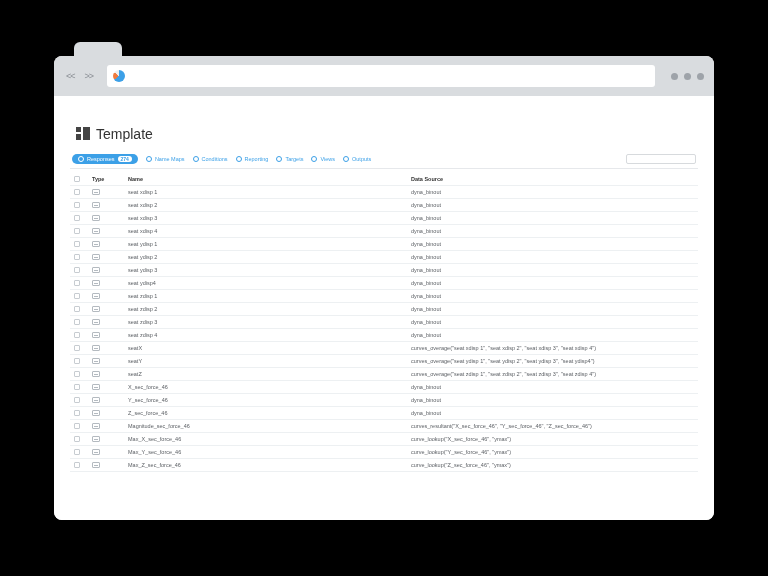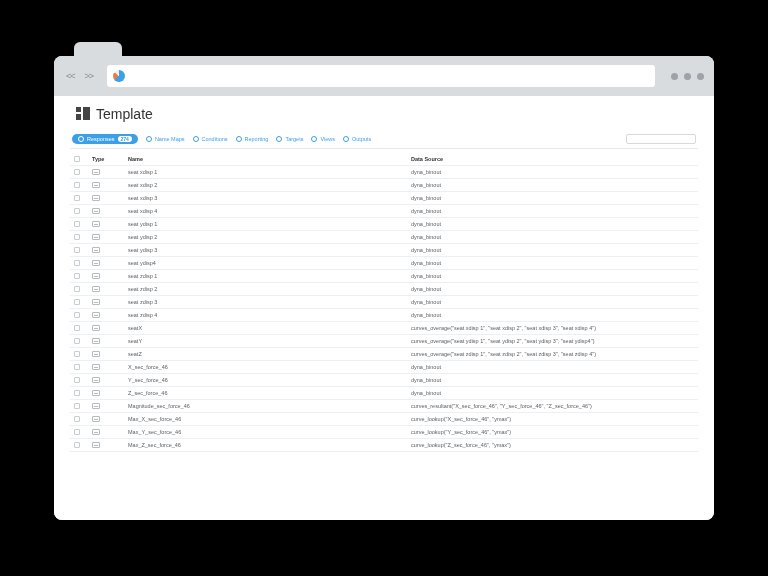--- a/index.html
+++ b/index.html
@@ -75,21 +75,21 @@
     background: #fff;
     padding: 10px 16px 6px 16px;
     overflow: hidden;
     font-size: 6px;
     color: #4a4a4a;
   }
   .page-title-row {
     display: flex;
     align-items: center;
     gap: 6px;
-    margin: 0 4px 8px 6px;
+    margin: 20px 4px 8px 6px;
   }
   .title-icon {
     width: 14px; height: 14px;
     display: inline-block;
     position: relative;
   }
   .title-icon::before, .title-icon::after {
     content: "";
     position: absolute;
     background: #444;

